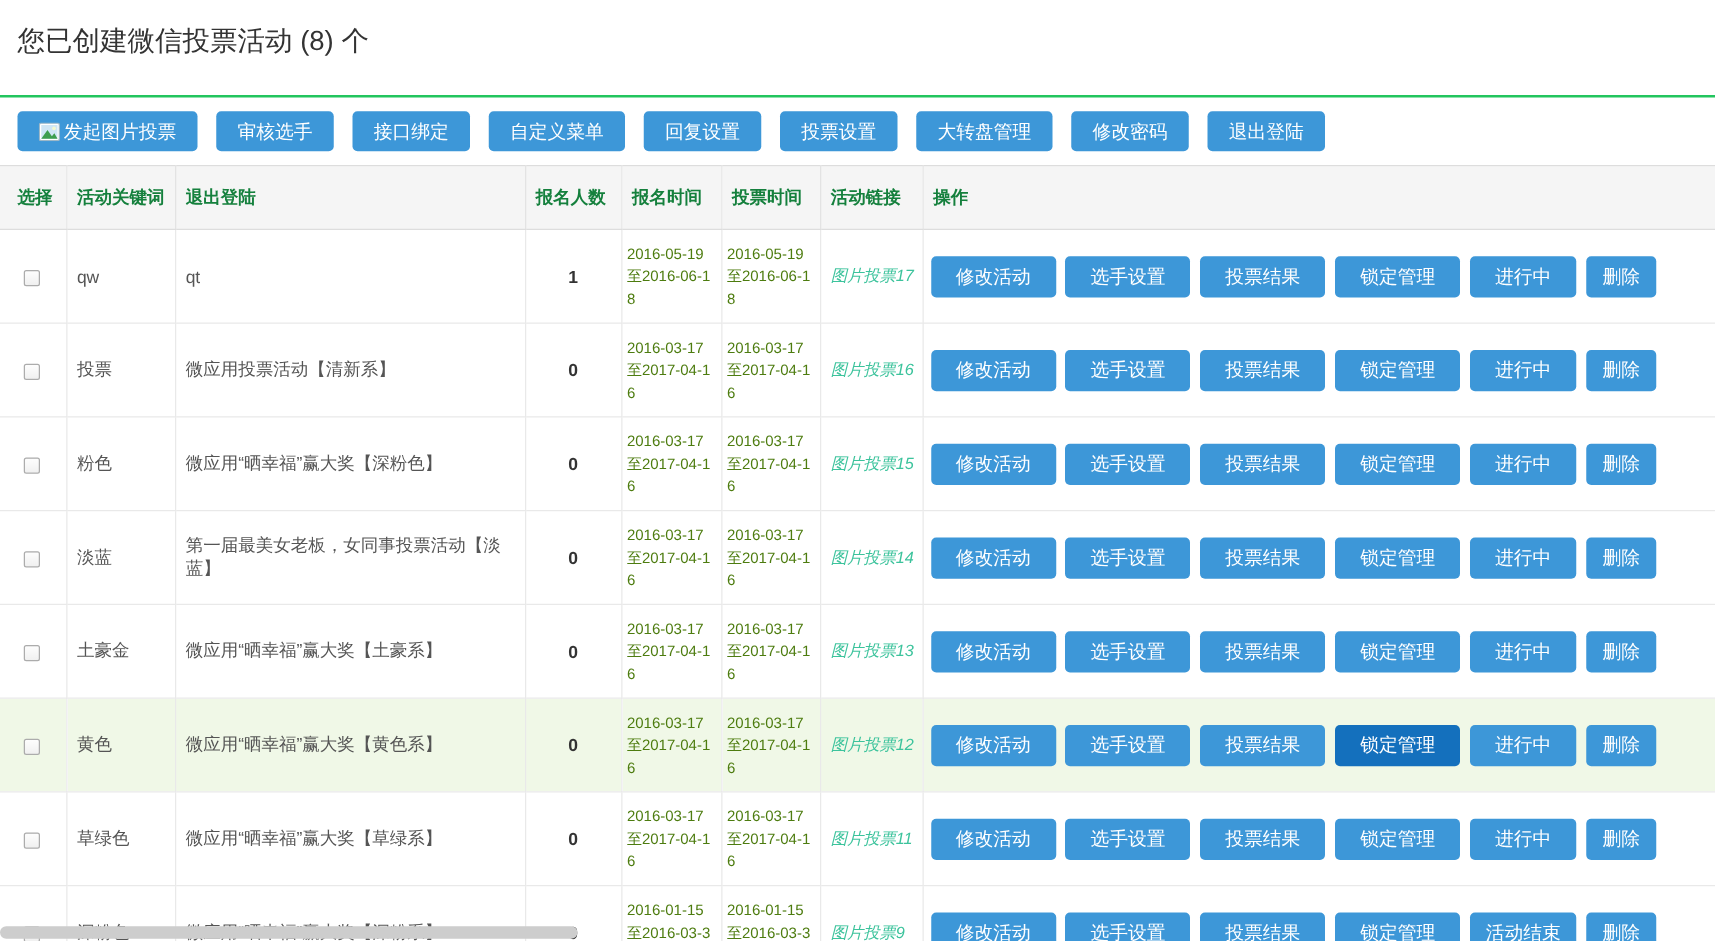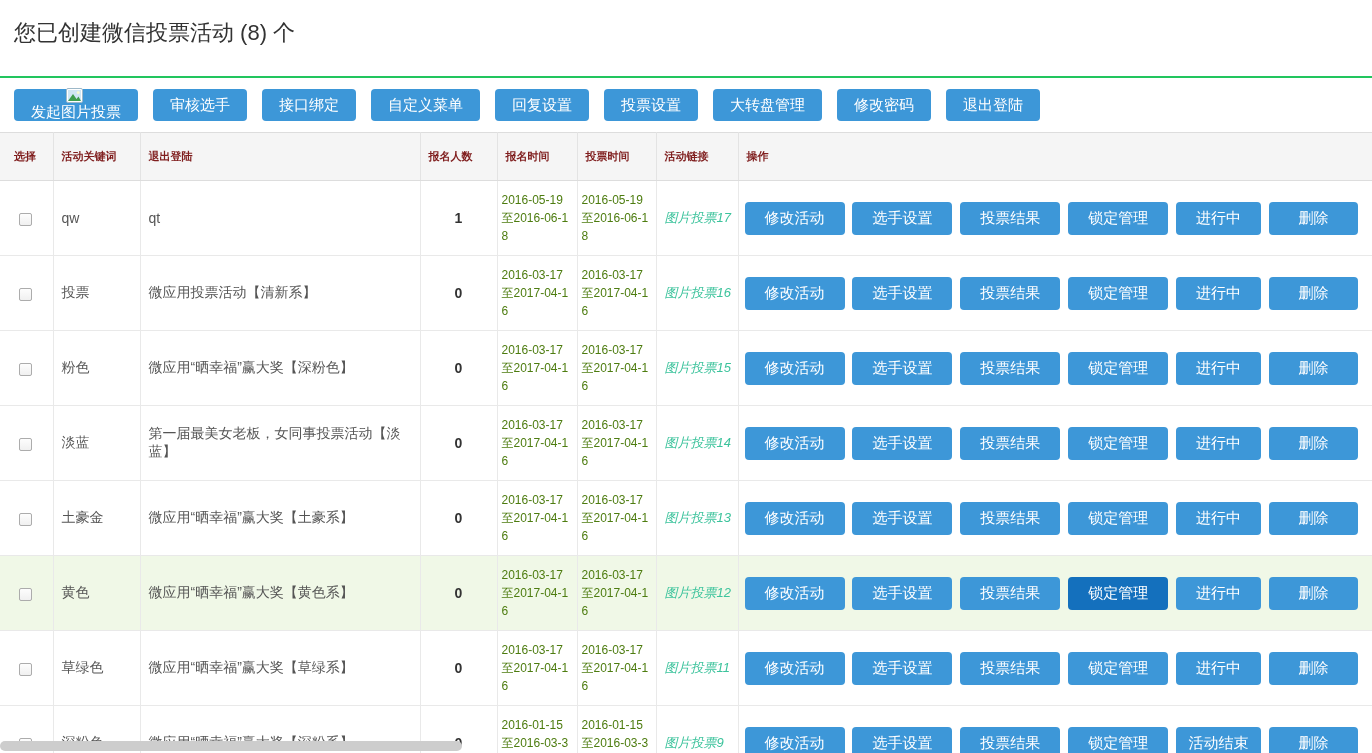--- a/index.html
+++ b/index.html
@@ -18,27 +18,27 @@
   }
   
   .title-bar{height:78px;padding:18px 14px 0 14px;border-bottom:2px solid #22c55e;}
   .title-bar h1{margin:0;font-size:22px;font-weight:normal;color:#333;}
   
   .toolbar{height:54px;padding:11px 14px;white-space:nowrap;}
   .tb-btn{
     display:inline-flex;align-items:center;justify-content:center;
     height:32px;padding:0 17px;margin-right:15px;border:none;border-radius:4px;
     background:var(--accent);color:#fff;font-size:15px;cursor:pointer;
-    font-family:inherit;vertical-align:top;flex-direction:column;
+    font-family:inherit;vertical-align:top;
   }
   .tb-btn .ic{display:inline-block;margin-right:3px;line-height:0;}
   
   table{width:100%;border-collapse:collapse;table-layout:fixed;}
   th{
-    height:37px;background:#f5f5f5;color:#7f1d1d;font-size:11px;font-weight:bold;
+    height:37px;background:#f5f5f5;color:#15803d;font-size:14px;font-weight:bold;
     text-align:left;padding:16px 8px;border-top:1px solid #ddd;border-bottom:1px solid #ddd;
     border-right:1px solid #e3e3e3;white-space:nowrap;overflow:hidden;
   }
   th:last-child{border-right:none;}
   td{
     height:75px;padding:6px 8px;font-size:14px;color:#555;vertical-align:middle;
     border-bottom:1px solid var(--border);border-right:1px solid var(--border);
     overflow:hidden;
   }
   td:last-child{border-right:none;}
@@ -55,21 +55,21 @@
   .col-link a{color:var(--link);text-decoration:none;font-size:13px;white-space:nowrap;cursor:pointer;font-style:italic;}
   .col-actions{padding:6px 0 6px 6px;white-space:nowrap;}
   .act{
     display:inline-block;height:33px;margin-right:4px;border:none;border-radius:4px;
     background:var(--accent);color:#fff;font-size:15px;cursor:pointer;
     font-family:inherit;vertical-align:middle;padding:0;
   }
   .act[data-action="edit"],.act[data-action="players"],
   .act[data-action="results"],.act[data-action="lock"]{width:100px;}
   .act[data-action="status"]{width:85px;}
-  .act[data-action="delete"]{width:89px;}
+  .act[data-action="delete"]{width:56px;}
   .act.active{background:var(--accent-active);}
   
   .watermark{
     position:absolute;right:10px;bottom:0;text-align:center;pointer-events:none;z-index:5;
     font-style:italic;font-weight:bold;line-height:1;
   }
   .wm1{font-size:50px;color:#878787;opacity:.55;letter-spacing:3px;}
   .wm2{font-size:33px;color:#9c9c9c;opacity:.5;letter-spacing:3px;margin-top:-1px;}
   
   .hscroll{

